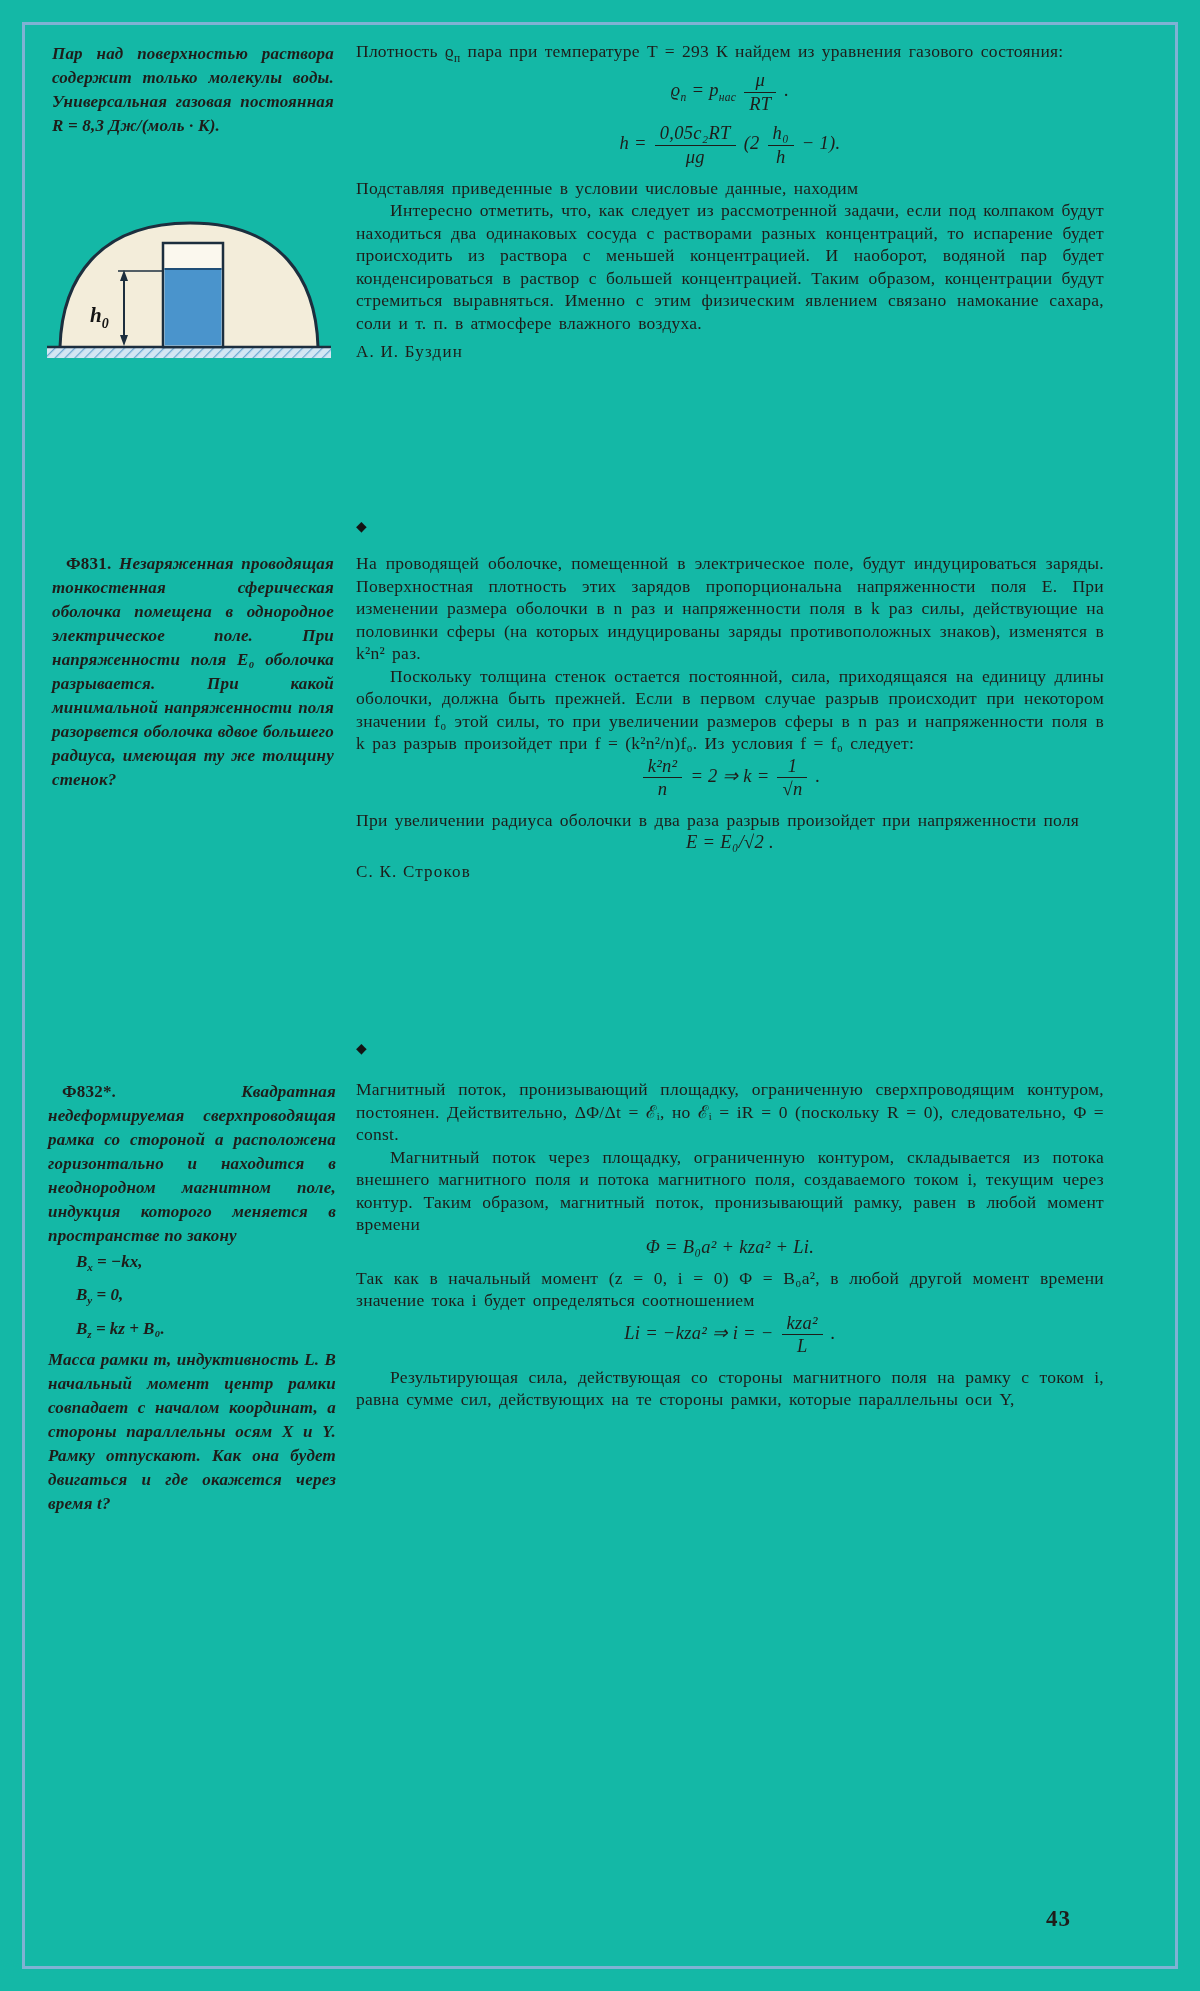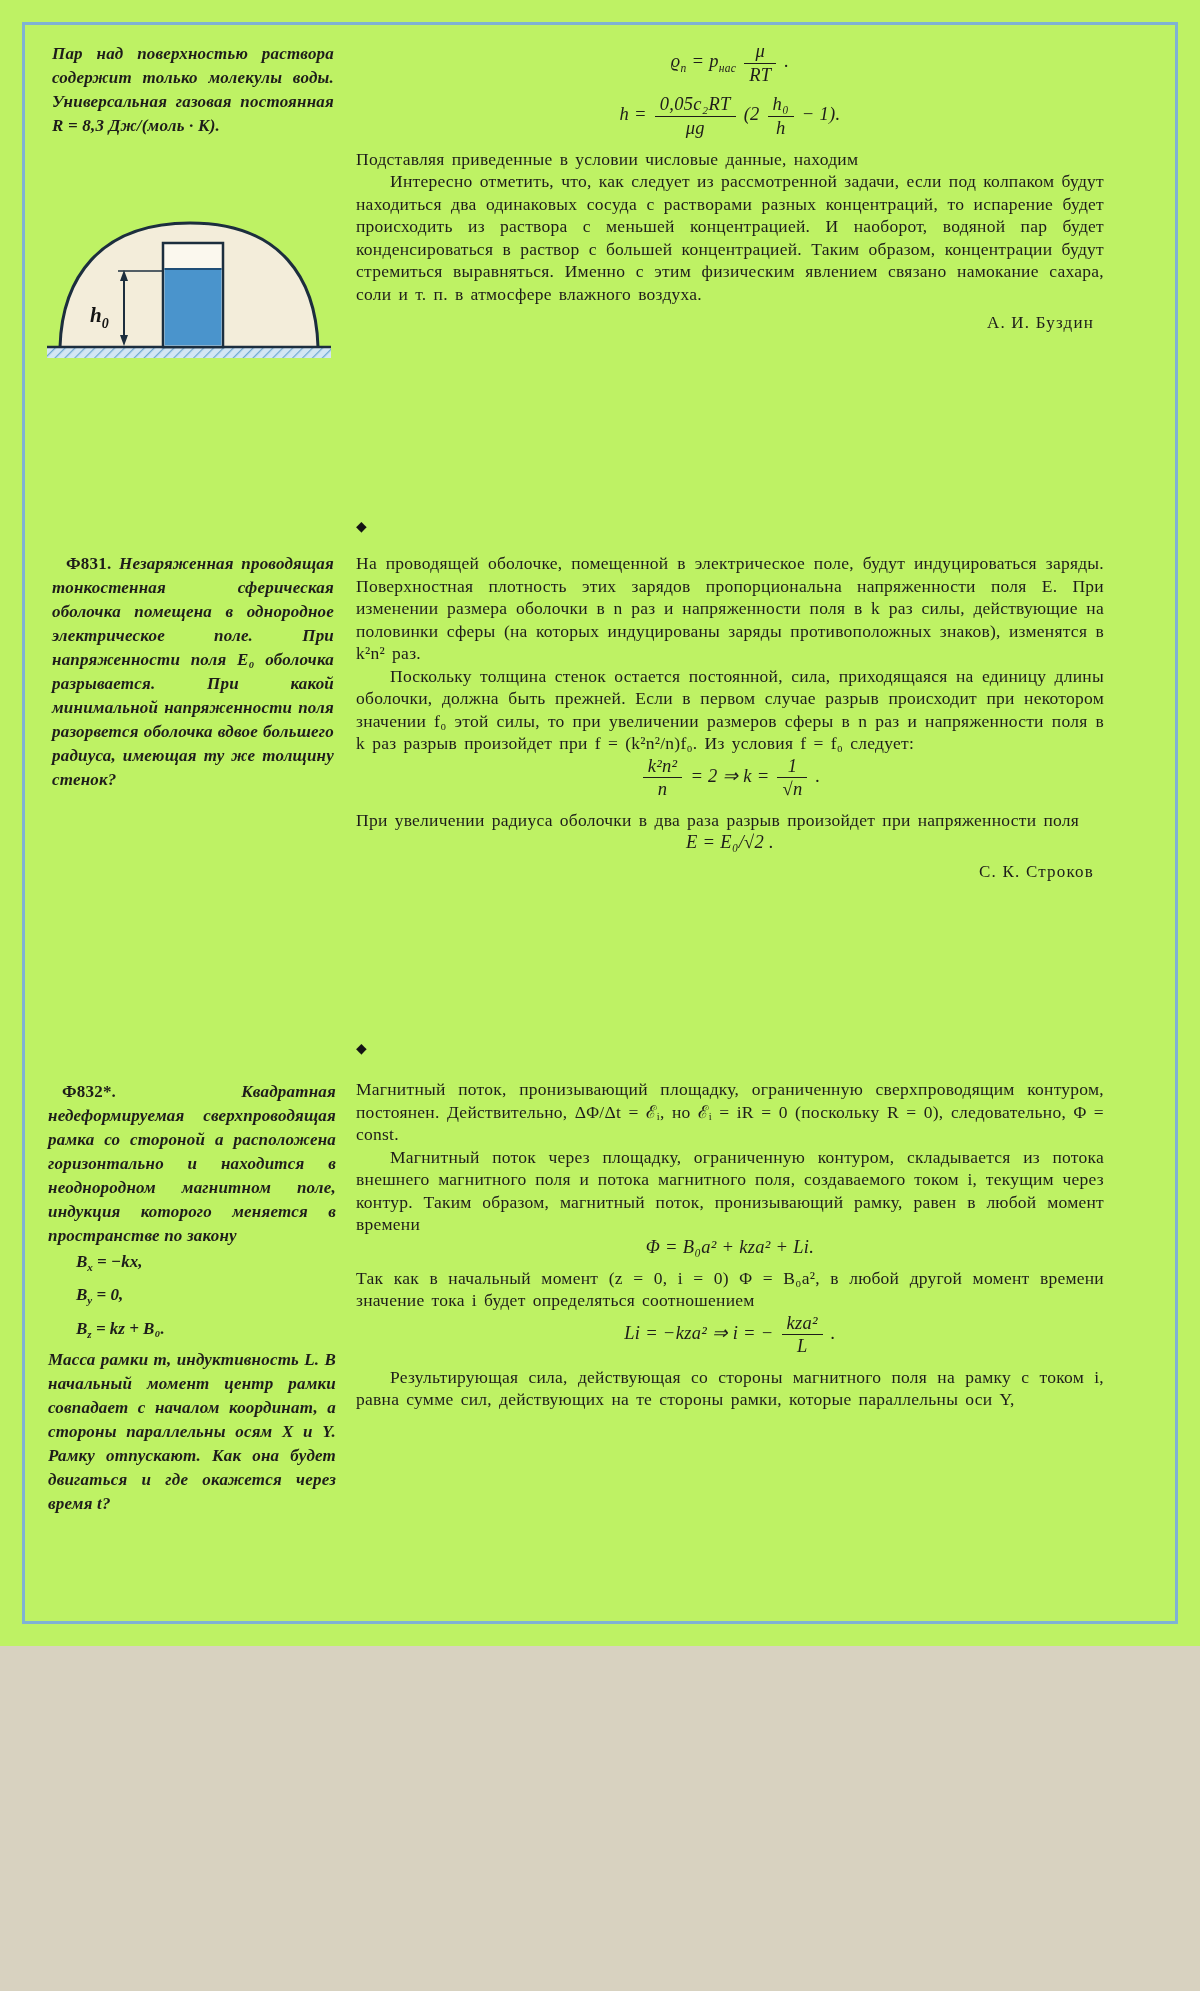--- a/index.html
+++ b/index.html
@@ -1,19 +1,19 @@
 <!DOCTYPE html>
 <html><head>
 <meta charset="utf-8">
 <style>
   * { margin:0; padding:0; box-sizing:border-box; }
   html,body { background:#d8d2c0; }
   .page {
-    position:relative; width:1200px; height:1646px;
-    background:#bef264; overflow:hidden;
+    position:relative; width:1200px; height:1991px;
+    background:#14b8a6; overflow:hidden;
     font-family:"Liberation Serif", serif; color:#1e1d1a;
   }
   .frame { position:absolute; top:22px; left:22px; right:22px; bottom:22px;
     border:3px solid #7fb2d4; }
   .block { position:absolute; }
 
   
   .prob { font-style:italic; font-weight:bold; font-size:17px; line-height:24px;
     text-align:justify; letter-spacing:0.2px; }
   .prob.indent { text-indent:14px; }
@@ -29,21 +29,21 @@
   .rcol p.ind { text-indent:34px; }
   sub { font-size:11.5px; }
 
   .formula { text-align:center; font-style:italic; font-size:18.5px;
     margin:1px 0 9px; letter-spacing:0.3px; }
   .frac { display:inline-block; vertical-align:middle; text-align:center;
     line-height:1.12; margin:0 3px; }
   .frac .fnum { display:block; border-bottom:1.5px solid #1e1d1a; padding:0 5px 1px; }
   .frac .fden { display:block; padding:1px 5px 0; }
 
-  .author { text-align:right; padding-right:10px; font-style:normal;
+  .author { text-align:left; padding-right:10px; font-style:normal;
     font-size:17px; letter-spacing:1.2px; margin-top:8px; }
 
   .diamond { position:absolute; left:356px; font-size:14px; color:#141414; }
 
   .pageno { position:absolute; top:1906px; left:1046px; font-size:23px;
     font-weight:bold; letter-spacing:1px;text-align:center; }
 
   figure svg text { font-family:"Liberation Serif", serif; }
 </style>
 </head>
@@ -86,20 +86,21 @@
     <p class="prob indent"><b class="pnum">Ф832*.</b> <span>Квадратная недеформируемая сверхпроводящая рамка со стороной a расположена горизонтально и находится в неоднородном магнитном поле, индукция которого меняется в пространстве по закону</span></p>
     <div>
       <div class="eqline"><i>B</i><sub>x</sub><span> = −kx,</span></div>
       <div class="eqline"><i>B</i><sub>y</sub><span> = 0,</span></div>
       <div class="eqline"><i>B</i><sub>z</sub><span> = kz + B₀.</span></div>
     </div>
     <p class="prob">Масса рамки m, индуктивность L. В начальный момент центр рамки совпадает с началом координат, а стороны параллельны осям X и Y. Рамку отпускают. Как она будет двигаться и где окажется через время t?</p>
   </section>
 
   <section class="block rcol" style="top:40px;">
+    <p><span>Плотность ϱ</span><sub>п</sub><span> пара при температуре T = 293 К найдем из уравнения газового состояния:</span></p>
     <div class="formula">
       <span>ϱ</span><sub>п</sub><span> = p</span><sub>нас</sub>
       <span class="frac"><span class="fnum">μ</span><span class="fden">RT</span></span>
       <span>.</span>
     </div>
     <div class="formula">
       <span>h =</span>
       <span class="frac"><span class="fnum">0,05c₂RT</span><span class="fden">μg</span></span>
       <span>(2</span>
       <span class="frac"><span class="fnum">h₀</span><span class="fden">h</span></span>

